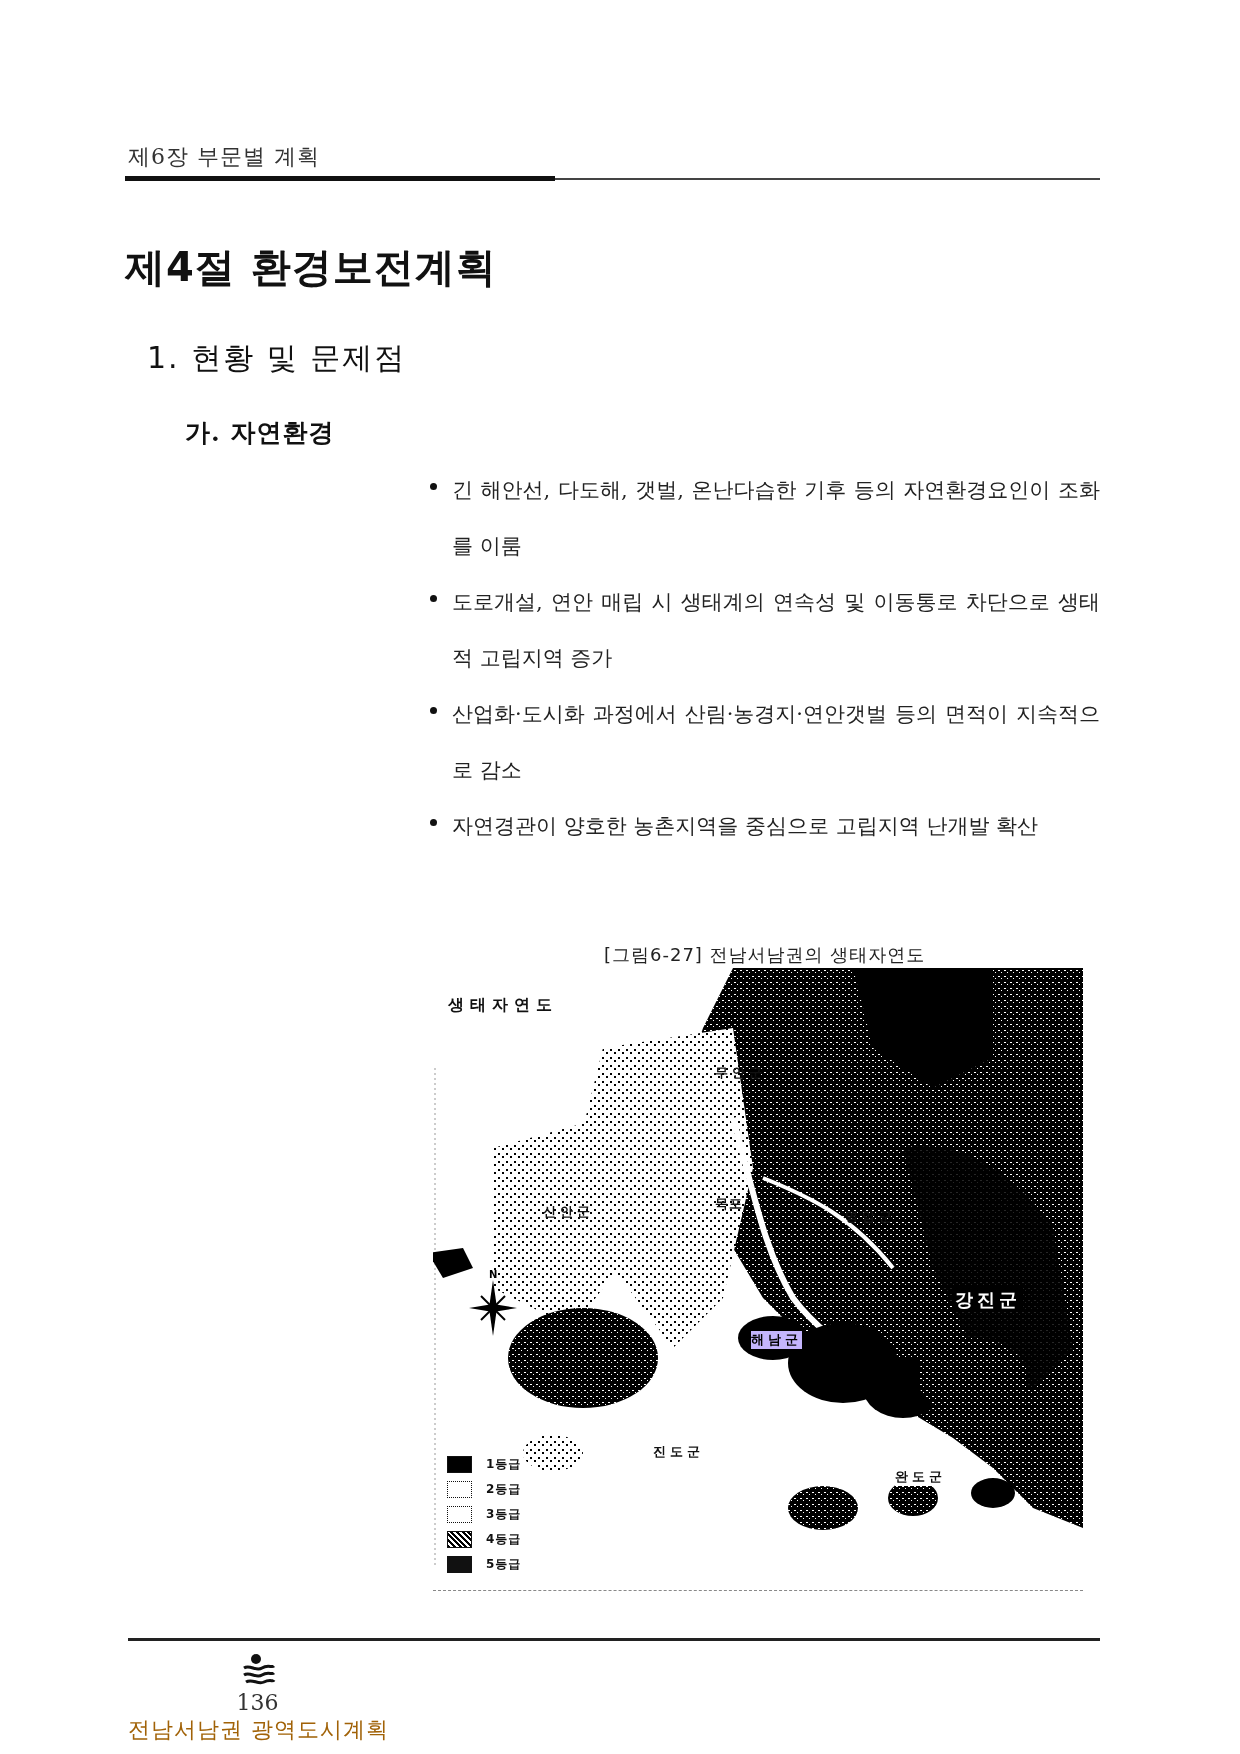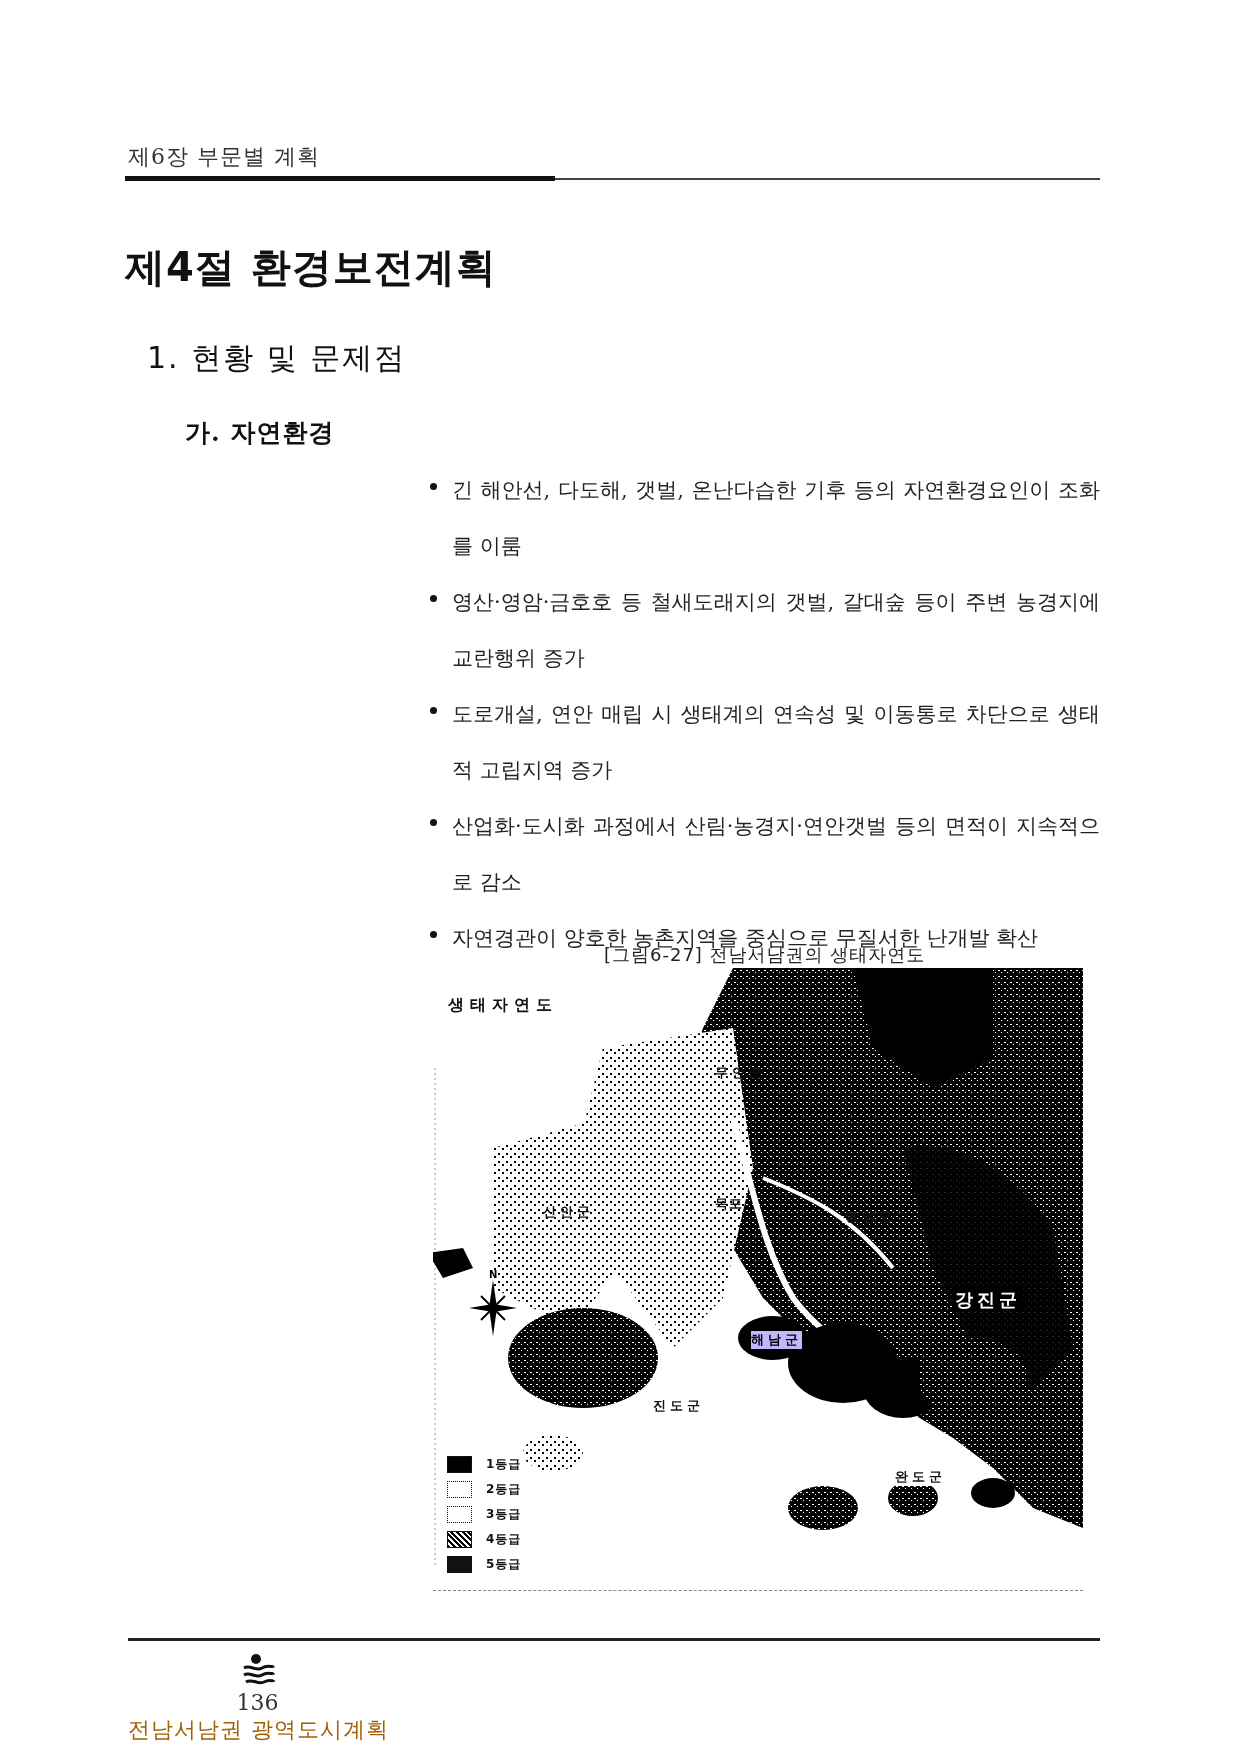--- a/index.html
+++ b/index.html
@@ -39,33 +39,29 @@
 <div class="abs h2">1. 현황 및 문제점</div>
 <div class="abs h3">가. 자연환경</div>
 
 <div class="abs bullets">
   <div class="bullet">
     <span class="dot"></span>
     <span class="txt">긴 해안선, 다도해, 갯벌, 온난다습한 기후 등의 자연환경요인이 조화를 이룸</span>
   </div>
   <div class="bullet">
     <span class="dot"></span>
-    <span class="txt">영산·영암·금호호 등 철새도래지의 갯벌, 갈대숲 등이 주변 농경지에 교란행위 증가</span>
-  </div>
-  <div class="bullet">
-    <span class="dot"></span>
     <span class="txt">도로개설, 연안 매립 시 생태계의 연속성 및 이동통로 차단으로 생태적 고립지역 증가</span>
   </div>
   <div class="bullet">
     <span class="dot"></span>
     <span class="txt">산업화·도시화 과정에서 산림·농경지·연안갯벌 등의 면적이 지속적으로 감소</span>
   </div>
   <div class="bullet">
     <span class="dot"></span>
-    <span class="txt">자연경관이 양호한 농촌지역을 중심으로 무질서한 난개발 확산</span>
+    <span class="txt">자연경관이 양호한 농촌지역을 중심으로 고립지역 난개발 확산</span>
   </div>
 </div>
 
 <div class="abs caption">[그림6-27] 전남서남권의 생태자연도</div>
 
 <div class="abs map">
   <svg width="650" height="626" viewBox="0 0 650 626">
     <defs>
       <pattern id="speck" width="8" height="8" patternUnits="userSpaceOnUse">
         <rect width="8" height="8" fill="#fff"></rect>
@@ -116,21 +112,21 @@
     </svg>
   </div>
 
   
   <div class="abs maplabel" style="left:282px;top:96px;">무안군</div>
   <div class="abs maplabel" style="left:110px;top:235px;">신안군</div>
   <div class="abs maplabel" style="left:282px;top:227px;letter-spacing:1px;">목포</div>
   <div class="abs maplabel" style="left:412px;top:240px;">영암군</div>
   <div class="abs maplabel" style="left:520px;top:320px;font-size:18px;color:#fff;background:#000;padding:0 2px;">강진군</div>
   <div class="abs maplabel" style="left:318px;top:363px;color:#000;background:#c4b5fd;">해남군</div>
-  <div class="abs maplabel" style="left:220px;top:429px;background:#fff;">진도군</div>
+  <div class="abs maplabel" style="left:220px;top:475px;background:#fff;">진도군</div>
   <div class="abs maplabel" style="left:462px;top:500px;background:#fff;">완도군</div>
 
   
   <div class="abs" style="left:0;top:622px;width:650px;height:0;border-top:1px dashed #888;"></div>
 </div>
 
 <div class="abs map-title">생태자연도</div>
 
 <div class="abs legend">
   <div class="leg-row">

